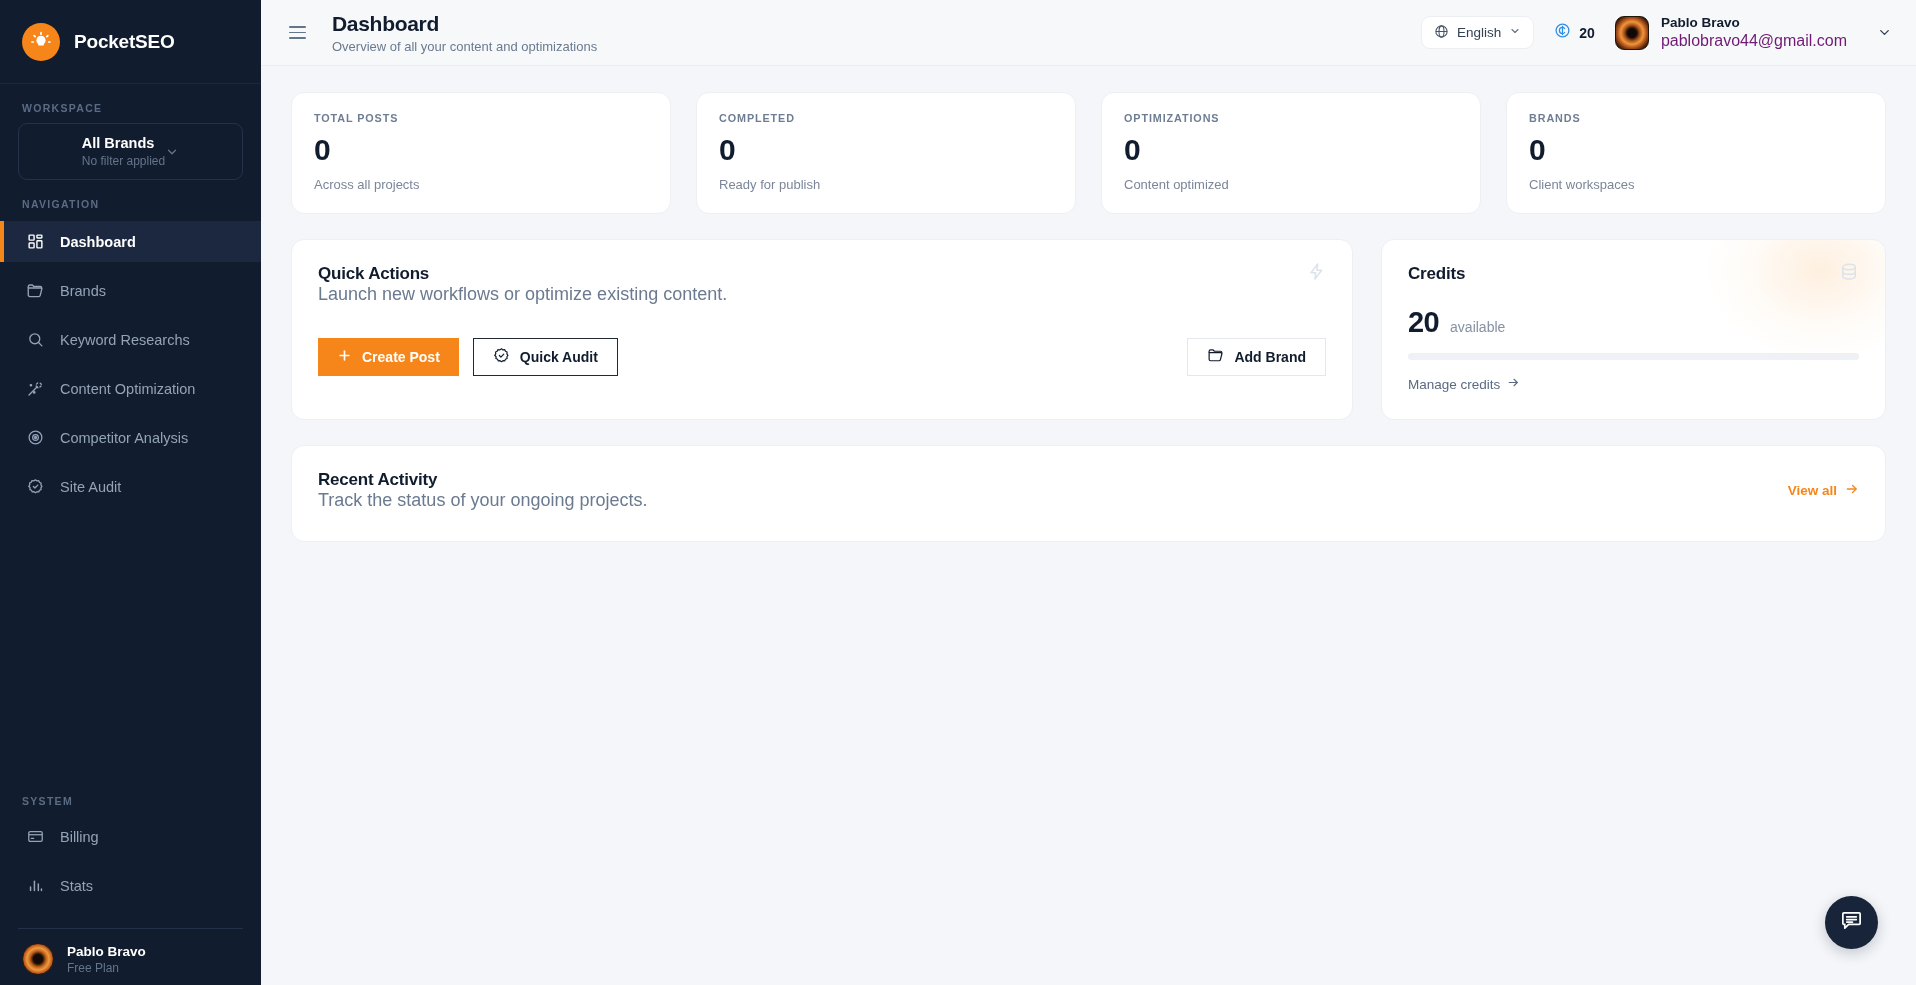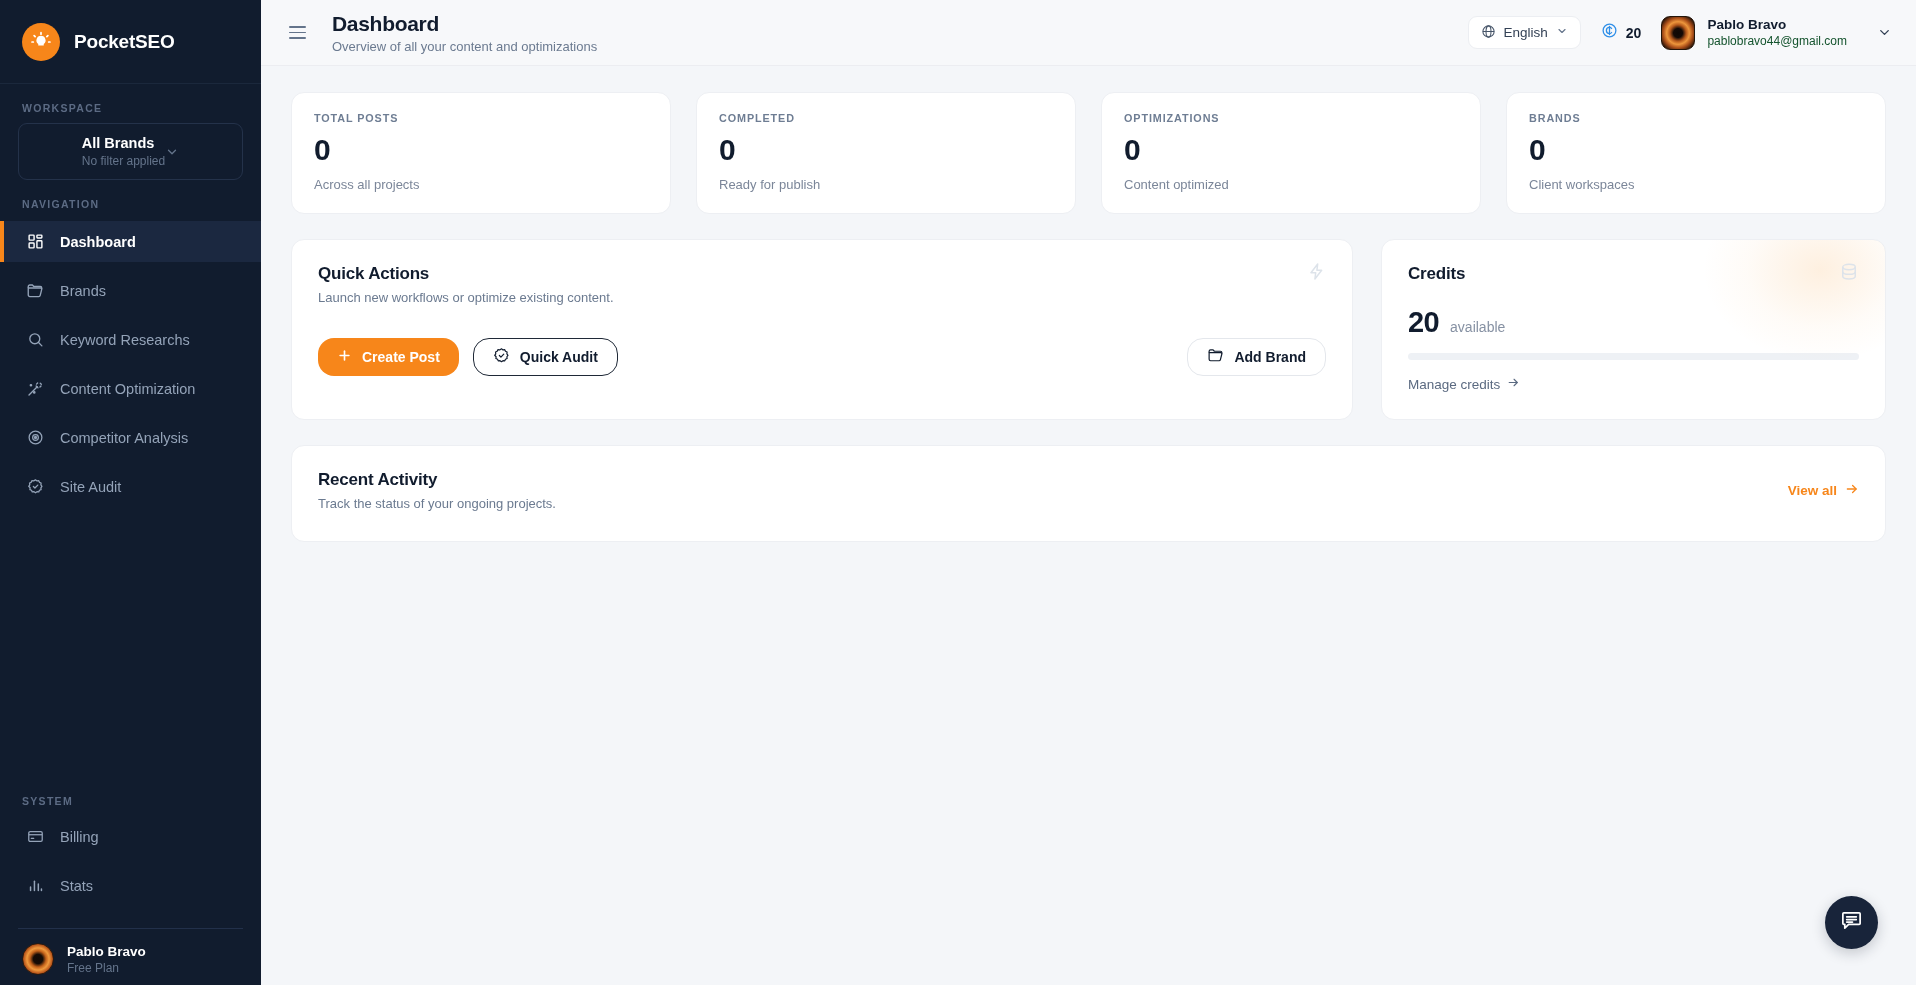--- a/index.html
+++ b/index.html
@@ -99,45 +99,45 @@
   }
   .credits-pill { display: flex; align-items: center; gap: 8px; cursor: pointer; }
   .credits-val { color: #111c2e; font-size: 14px; font-weight: bold; }
   .user-chip { display: flex; align-items: center; gap: 12px; cursor: pointer; }
   .avatar-md {
     width: 34px; height: 34px; border-radius: 9px;
     background: radial-gradient(circle at 50% 50%, #0d0704 0%, #140a06 20%, #b4571a 36%, #ed963c 50%, #ab4f19 66%, #271207 86%, #0f0704 100%);
     border: 1px solid #241509; flex-shrink: 0;
   }
   .uc-name { color: #111c2e; font-size: 13.5px; font-weight: bold; }
-  .uc-mail { color: #14532d; font-size: 12px; margin-top: 2px; }
+  .uc-mail { color: #701a75; font-size: 16px; margin-top: 2px; }
 
   .content { flex: 1; padding: 26px 30px; overflow: hidden; }
 
   
   .stats { display: flex; gap: 25px; margin-bottom: 25px; }
   .stat-card {
     flex: 1; background: #fff; border: 1px solid #edeff3; border-radius: 13px;
     padding: 19px 22px 21px 22px;
   }
   .stat-label { color: #6e7d93; font-size: 10.8px; font-weight: bold; letter-spacing: 0.9px; }
   .stat-value { color: #111c2e; font-size: 30px; font-weight: bold; margin: 9px 0 10px 0; letter-spacing: -0.5px; }
   .stat-sub { color: #7b8699; font-size: 13px; }
 
   .mid-row { display: flex; gap: 28px; margin-bottom: 25px; }
   .panel { background: #fff; border: 1px solid #edeff3; border-radius: 13px; position: relative; }
   .quick { flex: 1; padding: 24px 26px 26px 26px; }
   .panel-title { color: #111c2e; font-size: 17px; font-weight: bold; letter-spacing: -0.2px; }
-  .panel-sub { color: #6b7a90; font-size: 13px; margin-top: 6px; }
+  .panel-sub { color: #6b7a90; font-size: 18px; }
   .watermark { position: absolute; top: 22px; right: 26px; color: #dde3ea; }
 
   .actions { display: flex; align-items: center; margin-top: 33px; }
   .btn {
     display: inline-flex; align-items: center; justify-content: center; gap: 10px;
-    height: 38px; padding: 0 19px; border-radius: 16px;
+    height: 38px; padding: 0 19px; border-radius: 0;
     font-size: 14px; font-weight: bold; cursor: pointer; white-space: nowrap;
   }
   .btn-primary { background: #f7861a; color: #fff; border: none; }
   .btn-outline { background: #fff; color: #111c2e; border: 1px solid #1f2937; }
   .btn-ghost { background: #fff; color: #111c2e; border: 1px solid #e4e7ec; }
   .btn-ghost-sm { background: #fff; color: #111c2e; border: 1px solid #e4e7ec; height: 36px; font-size: 13.5px; }
   .ml14 { margin-left: 14px; }
   .push-right { margin-left: auto; }
 
   .credits-panel { width: 505px; padding: 24px 26px 26px 26px; overflow: hidden; }

